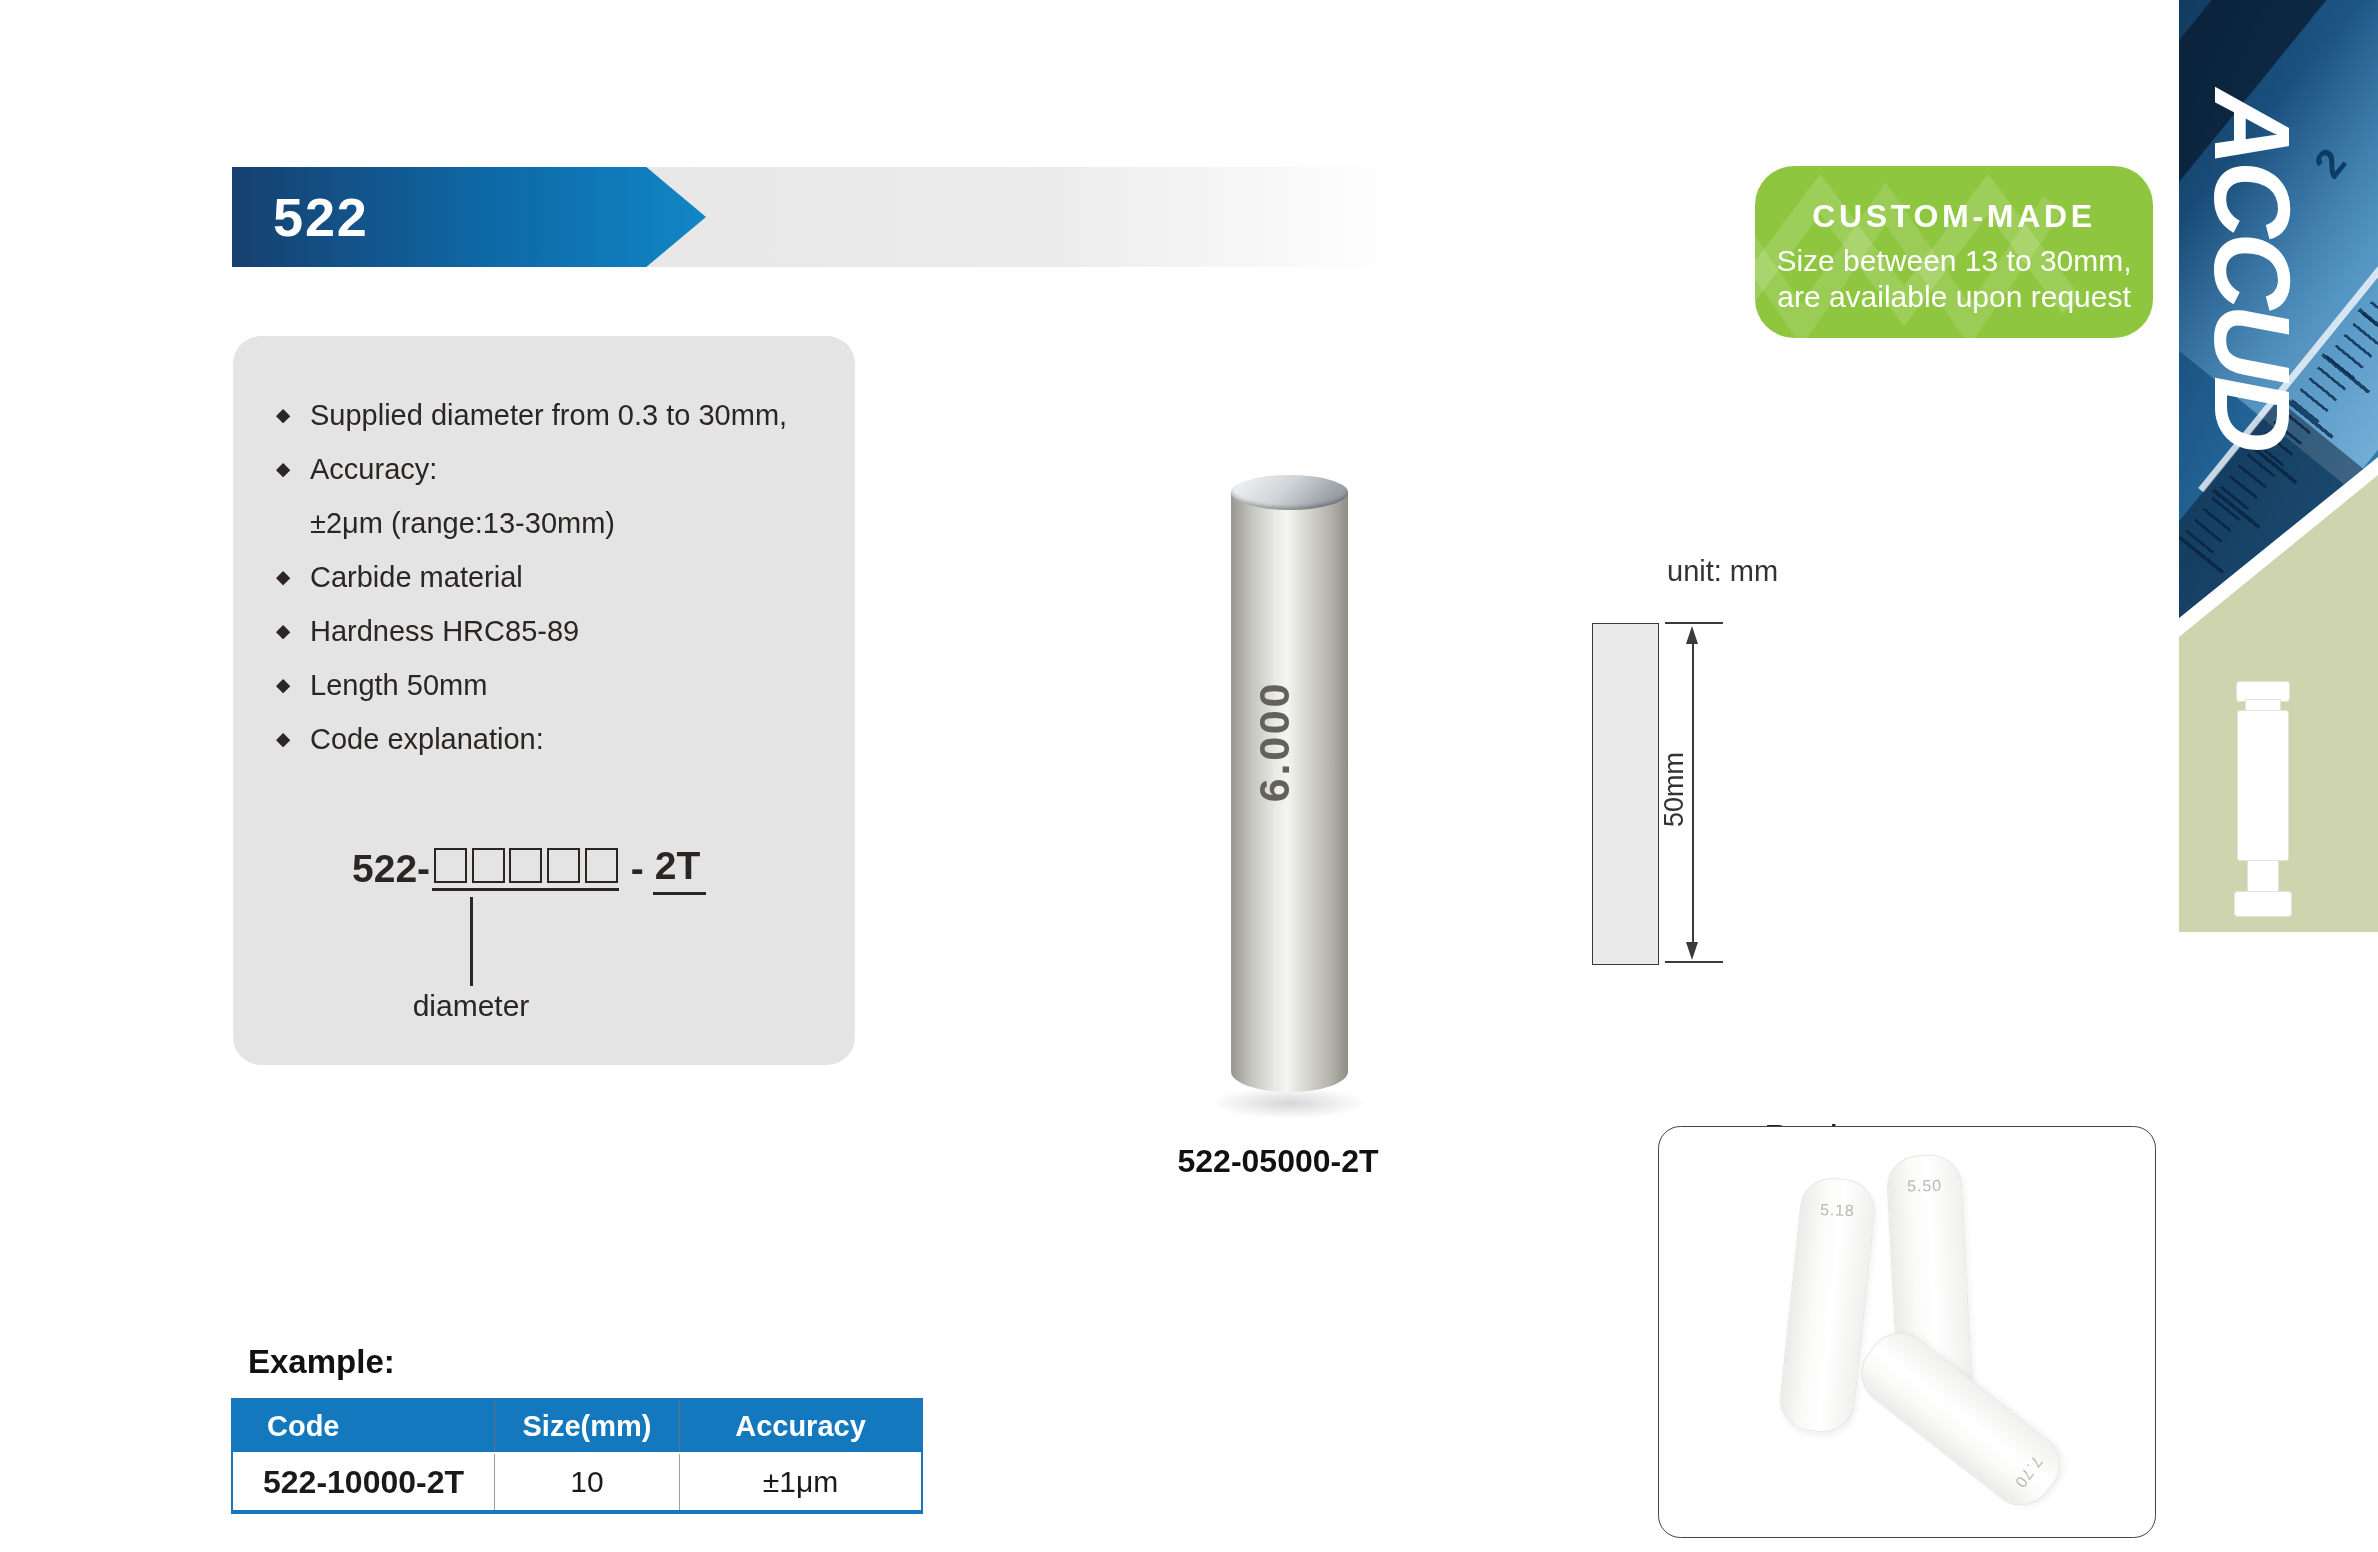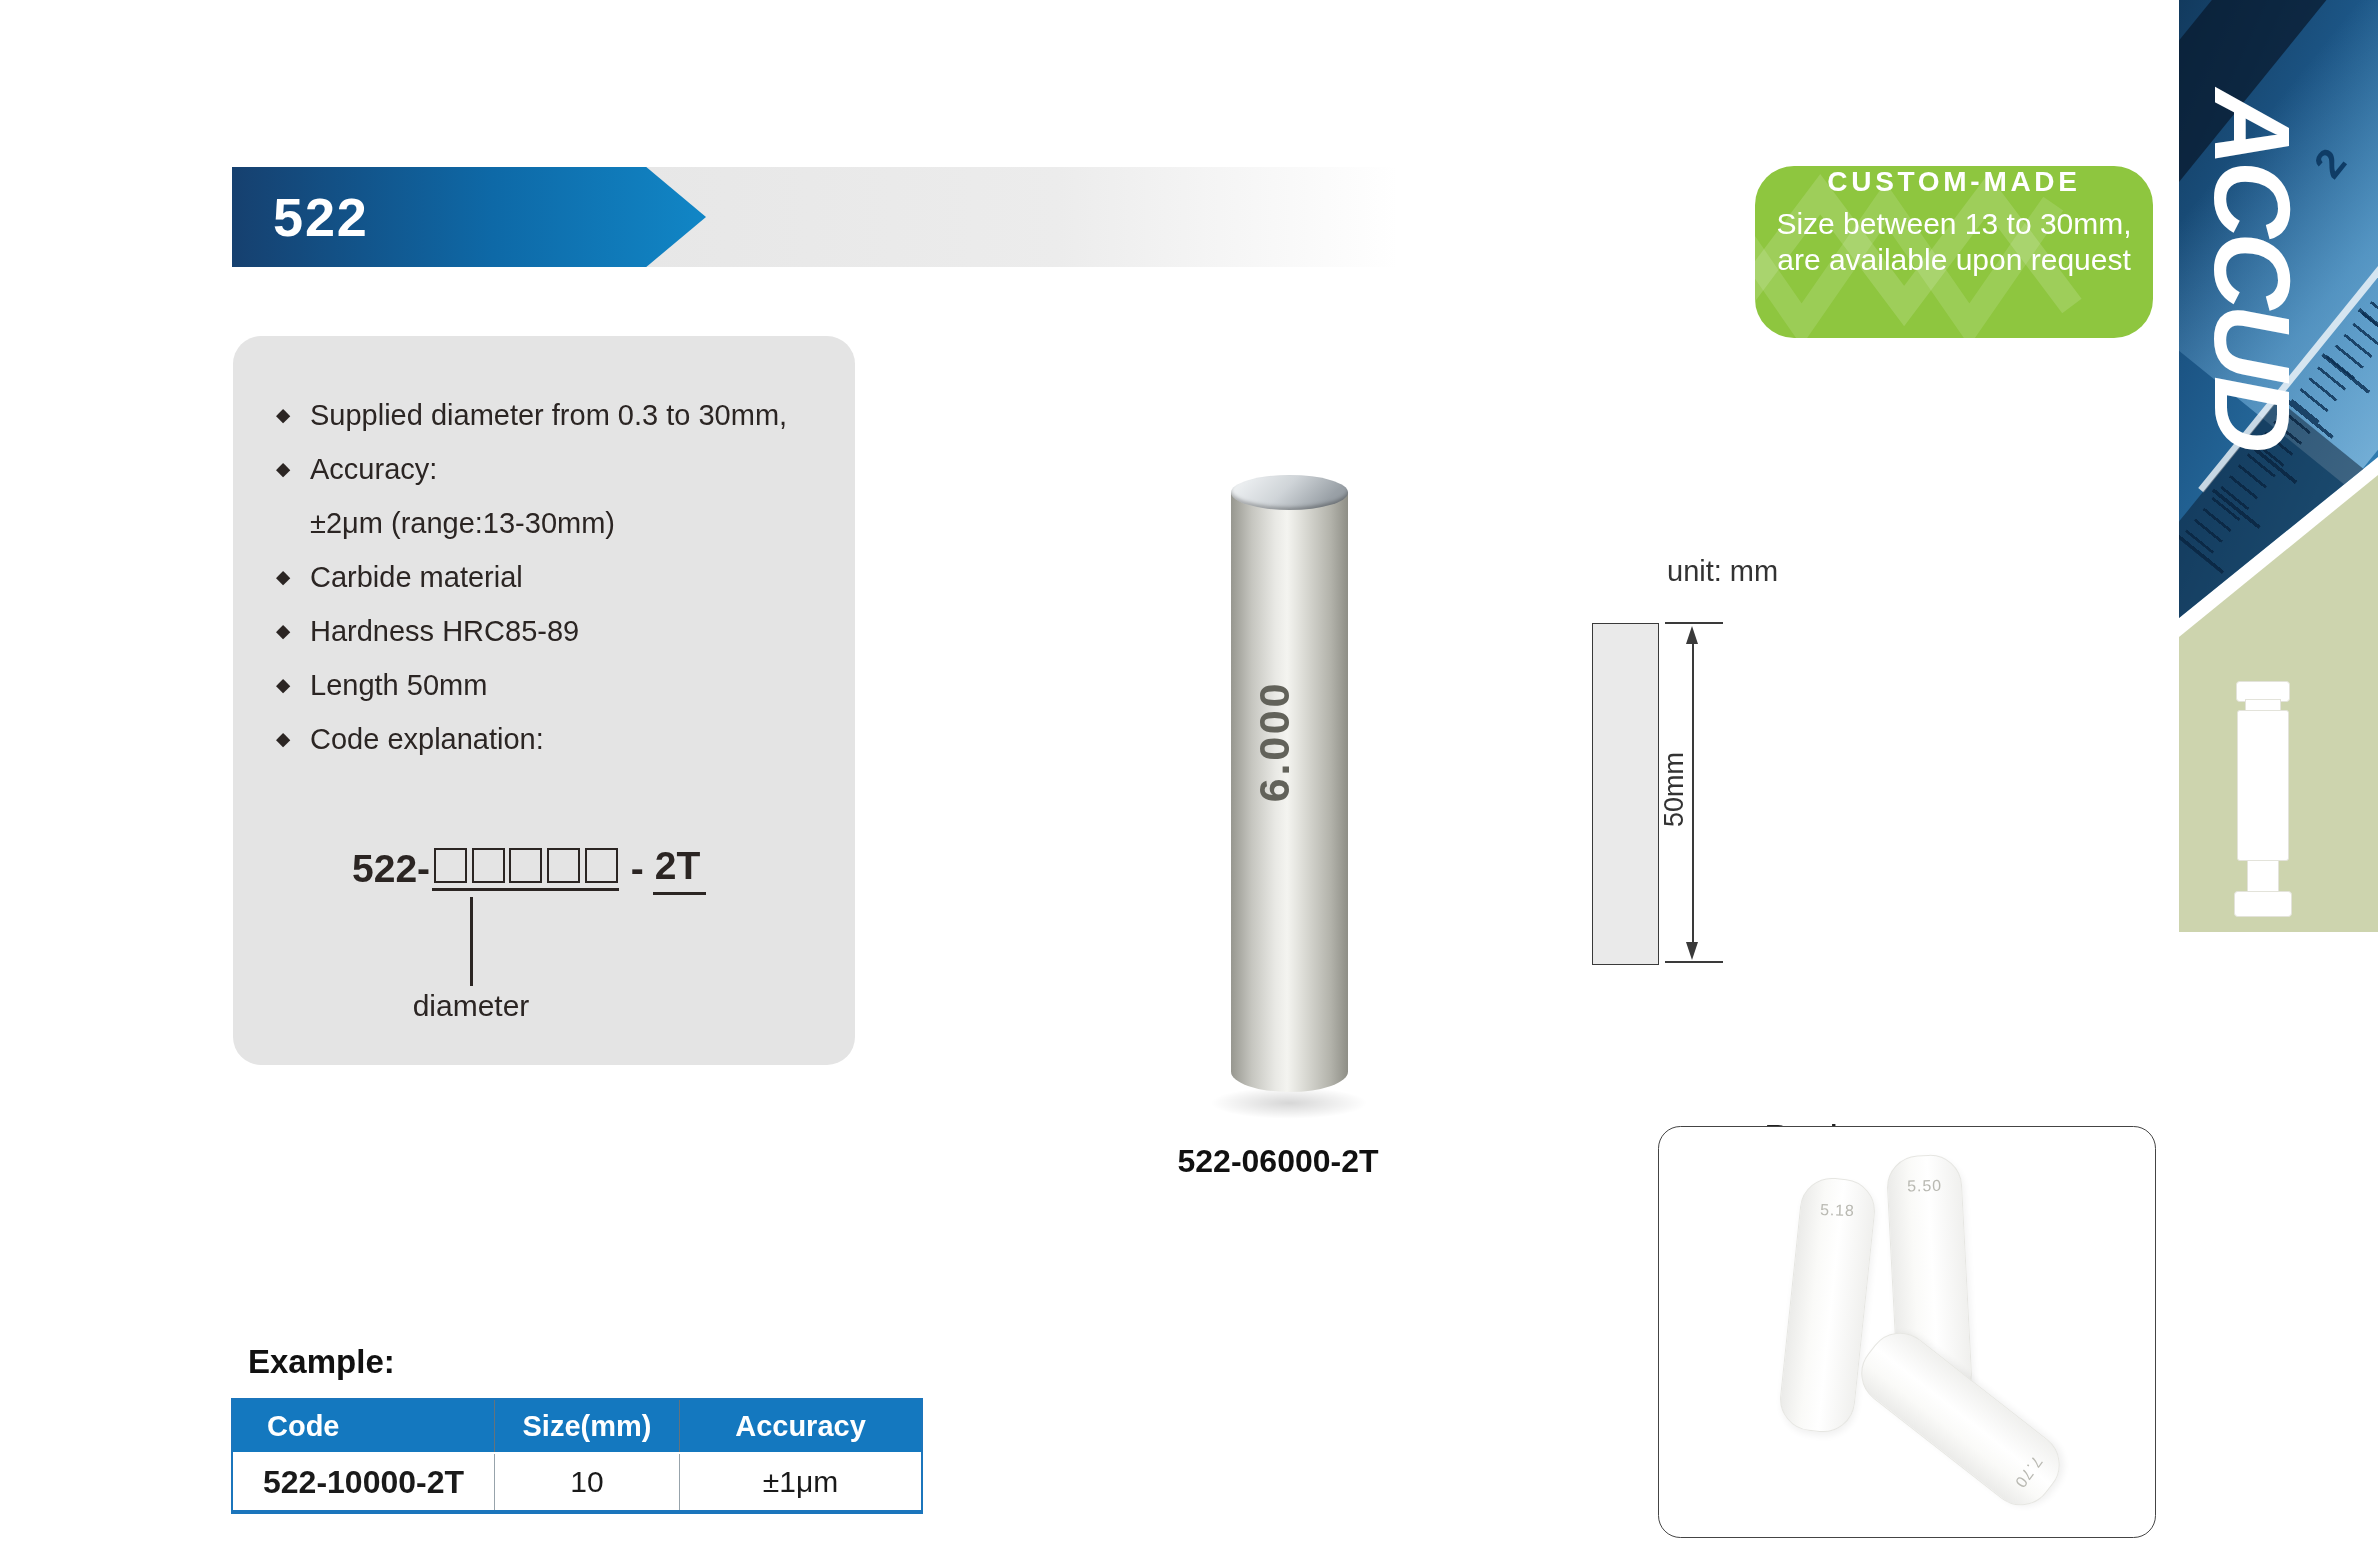--- a/index.html
+++ b/index.html
@@ -14,21 +14,21 @@
       background:linear-gradient(90deg,#16406f 0%,#0e69a7 55%,#1186c6 100%);
       display:flex;align-items:center;}
   .banner-code{color:#fff;font-size:54px;font-weight:bold;padding-left:41px;letter-spacing:1.9px;}
   .banner-title{position:absolute;left:755px;top:167px;height:100px;display:flex;align-items:center;
       font-size:52px;font-weight:bold;color:#231a16;letter-spacing:1.9px;}
 
   
   .custom-box{position:absolute;left:1755px;top:166px;width:398px;height:172px;border-radius:39px;
       background:#8ec63f;overflow:hidden;text-align:center;}
   .custom-box svg{position:absolute;left:0;top:0;}
-  .custom-title{position:relative;font-size:28px;font-weight:bold;color:#fff;letter-spacing:3.7px;}
+  .custom-title{position:relative;margin-top:32px;font-size:32px;font-weight:bold;color:#fff;letter-spacing:3.7px;}
   .custom-lines{position:relative;margin-top:7.5px;font-size:30px;line-height:36px;color:#fff;}
 
   
   .strip-blue{position:absolute;left:2179px;top:0;width:199px;height:932px;
       clip-path:polygon(0 0,100% 0,100% 457px,0 618px);
       background:linear-gradient(115deg,#123a5e 0%,#1c5585 28%,#2a74a8 58%,#3d90c4 85%,#49a0d2 100%);}
   .ruler-light{position:absolute;left:-37px;top:56px;width:485px;height:298px;transform:rotate(-51deg);
       background:linear-gradient(180deg,rgba(140,200,240,0.0) 0%,rgba(140,200,240,0.45) 55%,rgba(170,215,245,0.55) 100%);}
   .ruler-bright{position:absolute;left:-75px;top:284px;width:522px;height:6.5px;transform:rotate(-51deg);
       background:rgba(255,255,255,0.75);}
@@ -205,21 +205,21 @@
       <span class="code-suffix">2T</span>
     </div>
     <div class="pointer-line"></div>
     <div class="pointer-label">diameter</div>
   </div>
 
   <div class="pin-shadow"></div>
   <div class="pin-cyl"></div>
   <div class="pin-cap"></div>
   <div class="pin-engraving">6.000</div>
-  <div class="pin-caption">522-06000-2T</div>
+  <div class="pin-caption">522-05000-2T</div>
 
   <div class="unit-label">unit: mm</div>
   <div class="dim-rect"></div>
   <div class="ext-line" style="left:1665px;top:622px;"></div>
   <div class="ext-line" style="left:1665px;top:961px;"></div>
   <div class="dim-vline"></div>
   <div class="arrow-up"></div>
   <div class="arrow-down"></div>
   <div class="dim-label">50mm</div>
 

